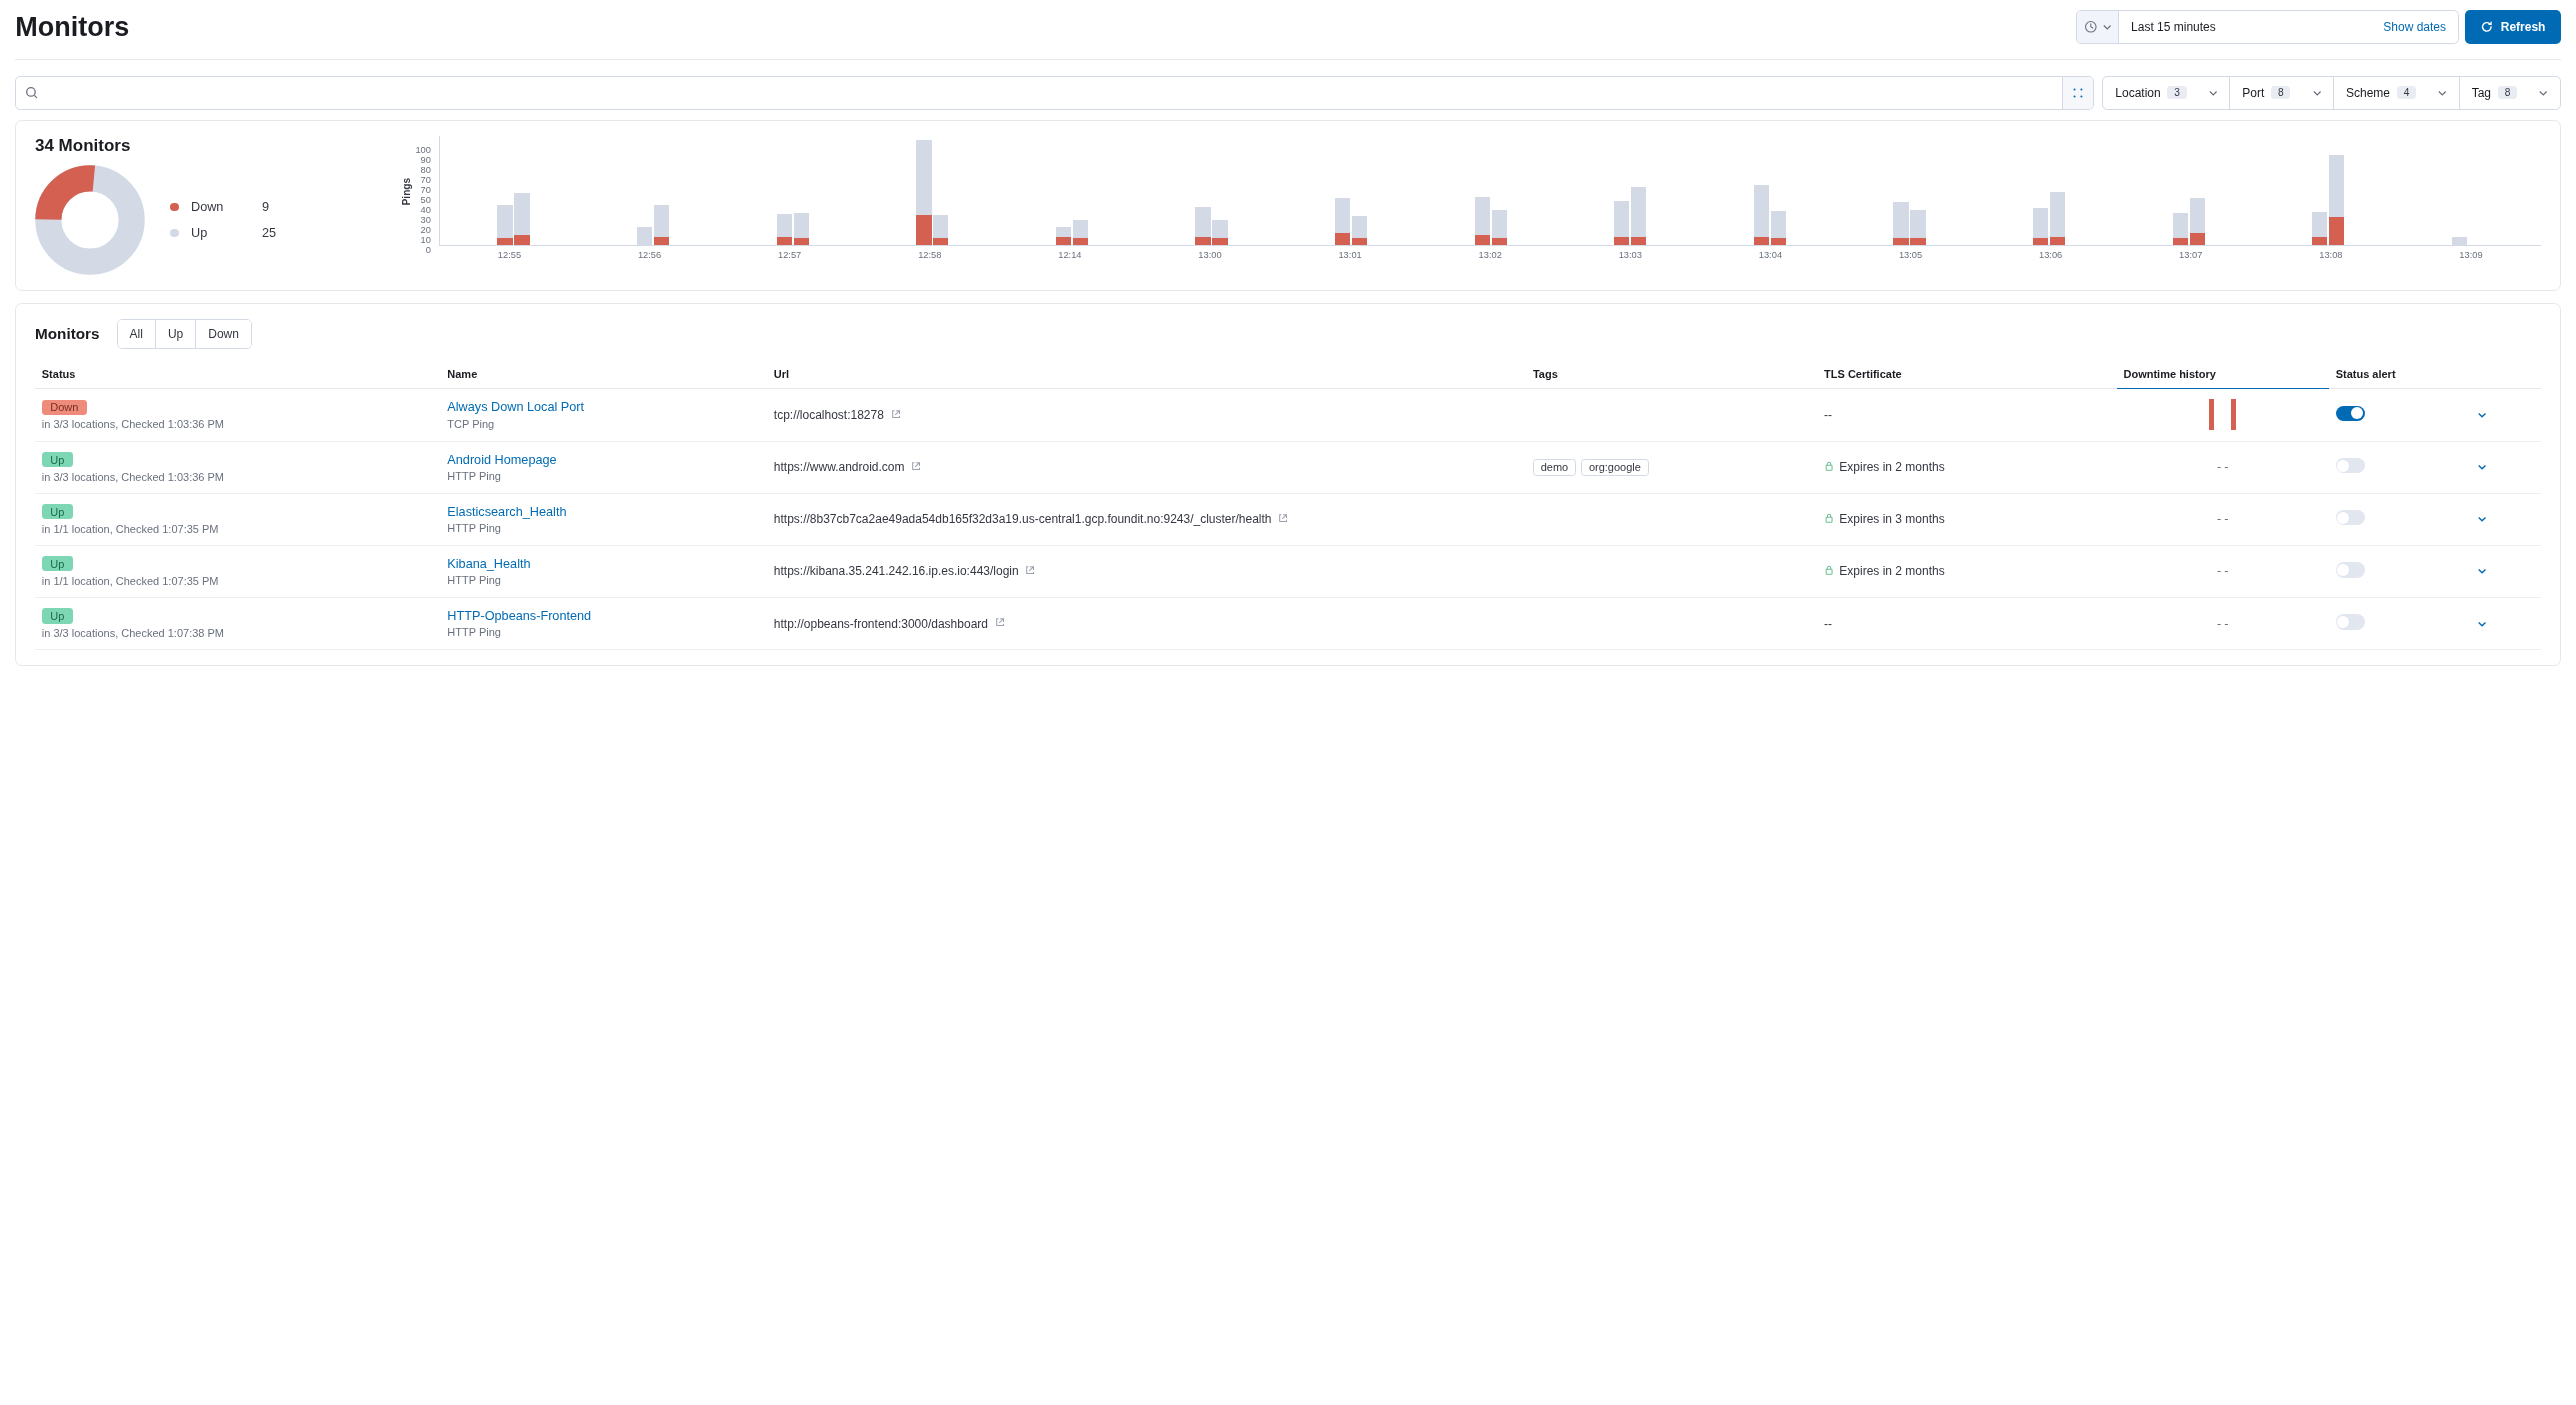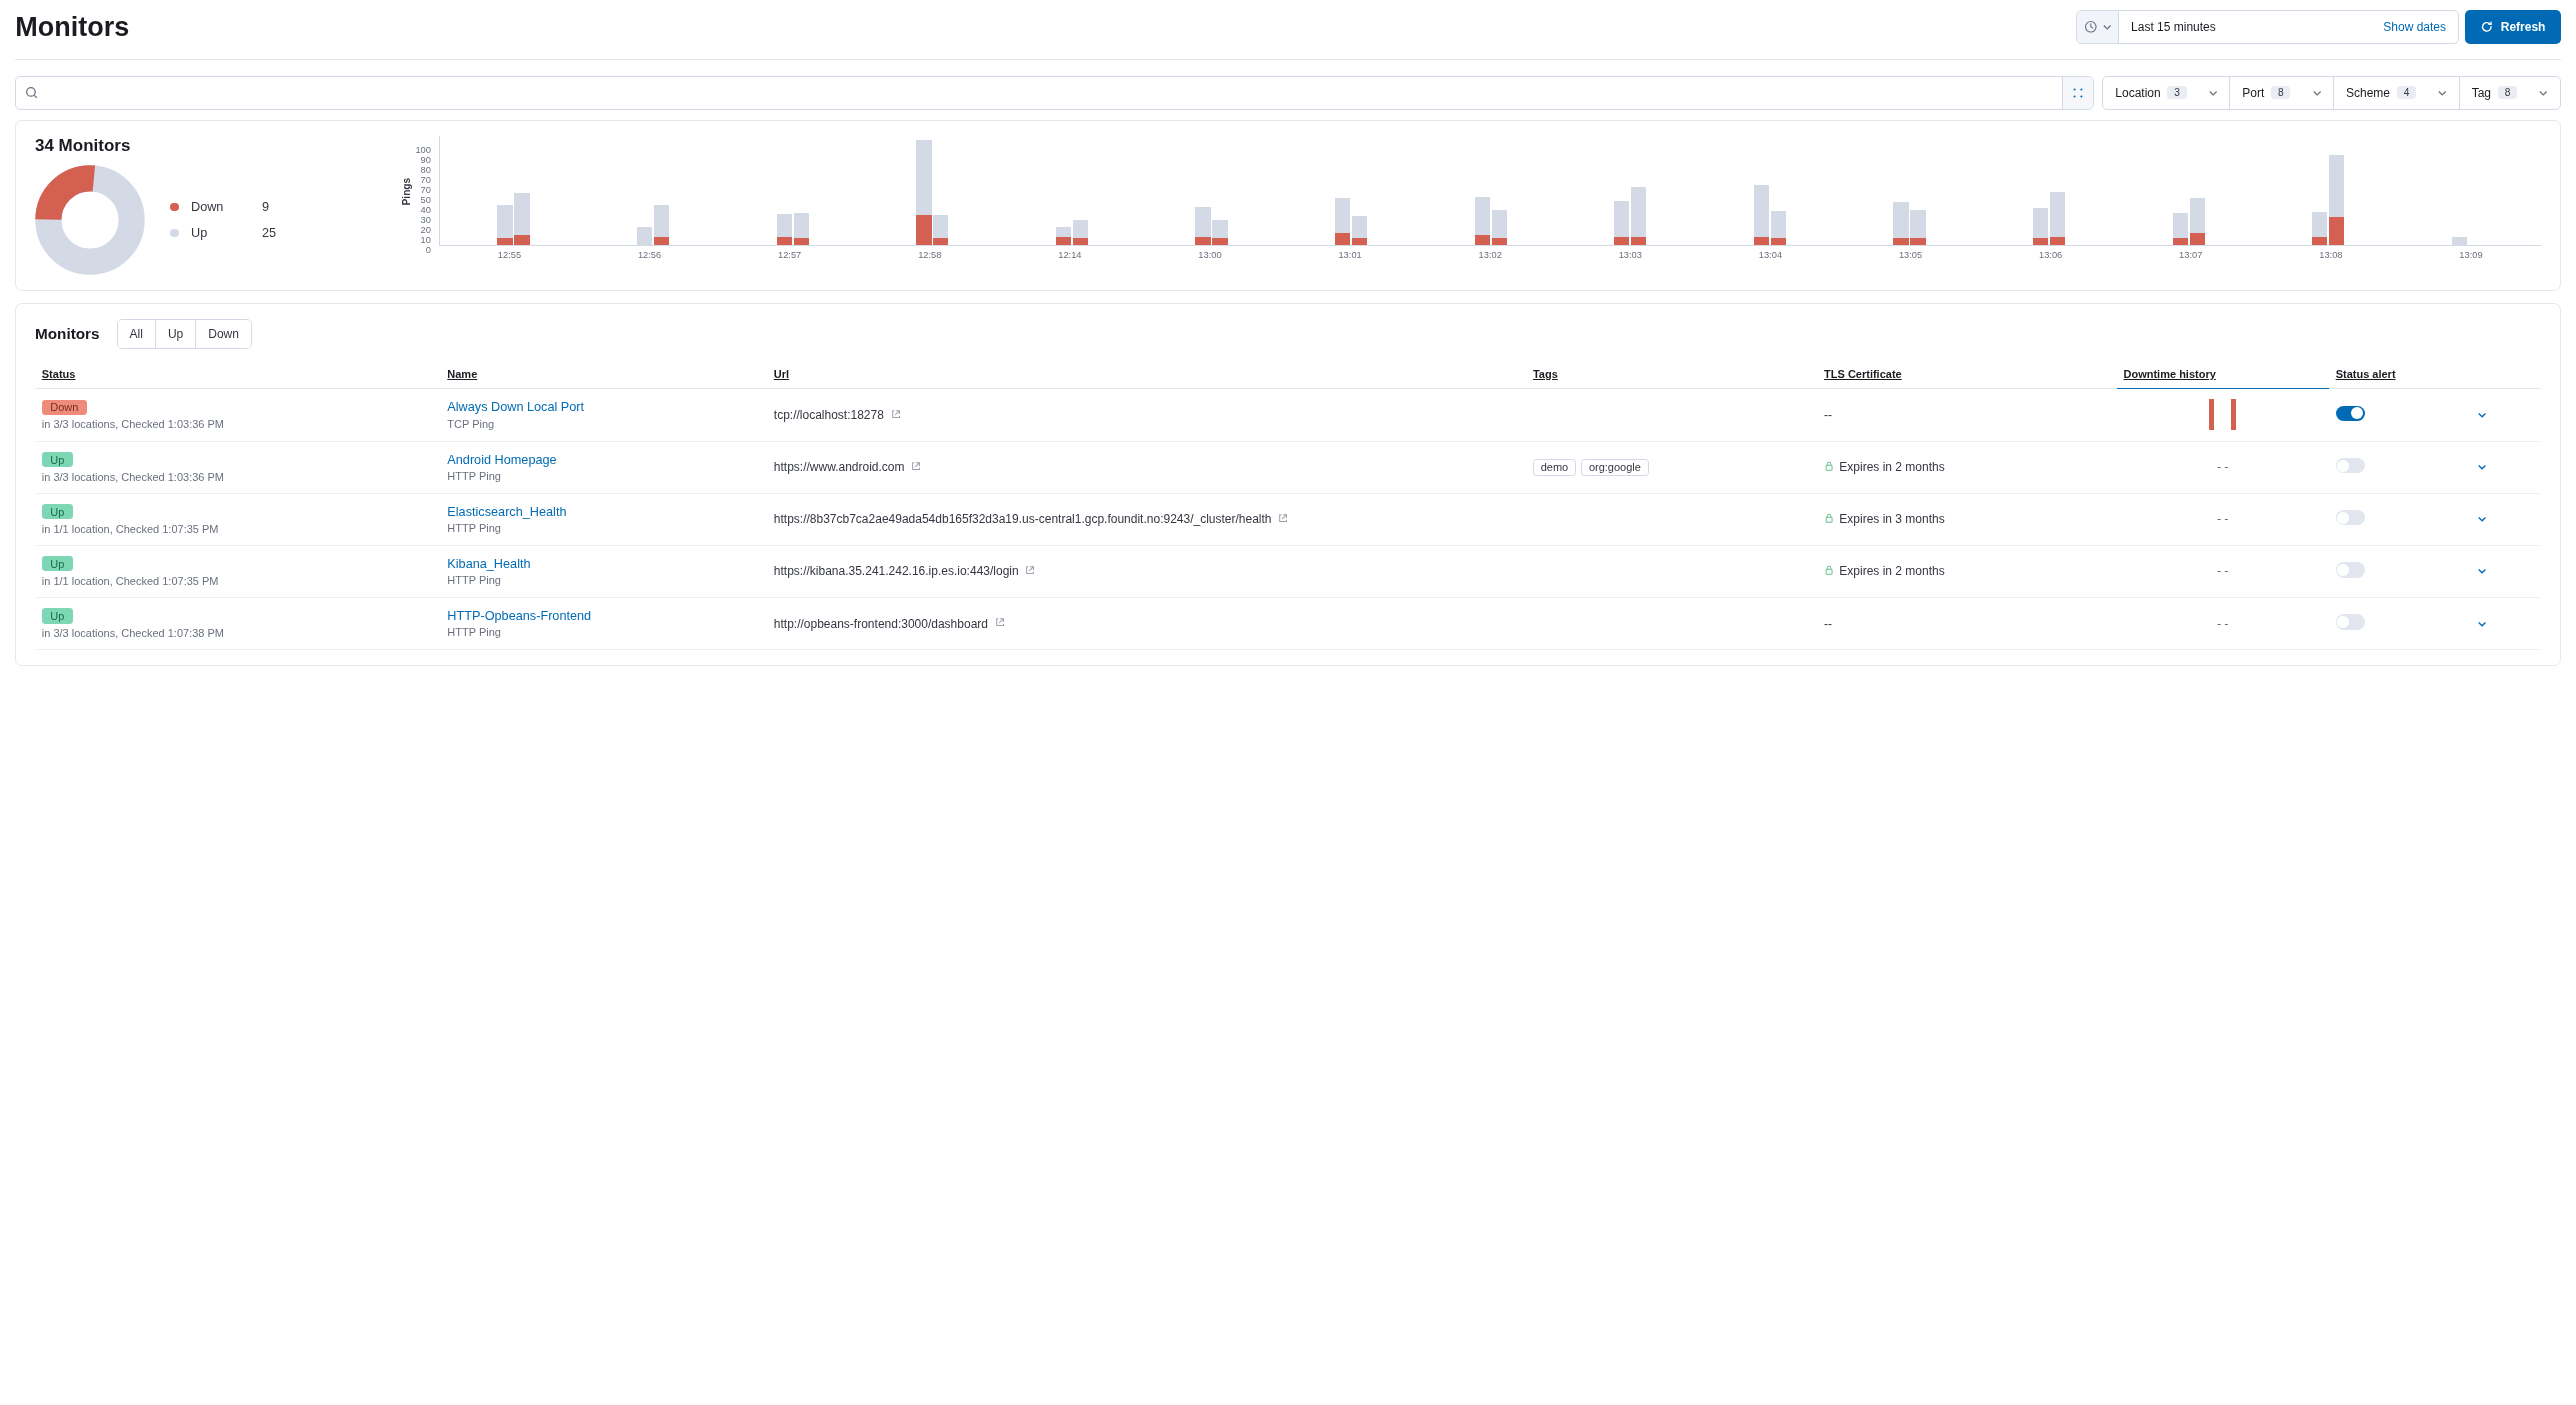--- a/index.html
+++ b/index.html
@@ -47,21 +47,21 @@
 .bar .seg-up { background:#d3dae6; }
 .bar .seg-down { background:#d36051; }
 .x-ticks { display:flex; font-size:9.3px; color:#69707d; padding-top:3.4px; }
 .x-tick-group { flex:1; text-align:center; }
 .table-header-row { display:flex; align-items:center; gap:17px; margin-bottom:12px; }
 .table-title { font-size:15.3px; font-weight:700; }
 .tab-group { display:flex; border:0.8px solid #d3dae6; border-radius:5.1px; overflow:hidden; }
 .tab-btn { padding:6.8px 12px; background:#fff; border:none; cursor:pointer; font-size:12px; color:#343741; }
 .tab-btn + .tab-btn { border-left:0.8px solid #d3dae6; }
 table.mon-table { width:100%; border-collapse:collapse; }
-table.mon-table th { text-align:left; font-size:11px; font-weight:700; padding:6.8px 6.8px 8.5px; border-bottom:0.8px solid #e5e7ec; color:#1a1c21;text-decoration:underline;}
+table.mon-table th { text-align:left; font-size:11px; font-weight:700; padding:6.8px 6.8px 8.5px; border-bottom:0.8px solid #e5e7ec; color:#1a1c21;}
 table.mon-table th.sorted { border-bottom:1.7px solid #006bb4; }
 table.mon-table td { padding:10.2px 6.8px; border-bottom:0.8px solid #eef0f4; vertical-align:middle; font-size:12px;}
 .status-pill { display:inline-block; padding:1.7px 8.5px; border-radius:3.4px; font-size:11px; font-weight:500; }
 .status-pill.down { background:#ee8b7a; color:#7a2e1f; }
 .status-pill.up { background:#7dd7b5; color:#1d6b4a; }
 .status-sub { font-size:11px; color:#69707d; margin-top:3.4px; }
 .link-name { color:#006bb4; font-size:12.7px; }
 .name-sub { font-size:11px; color:#69707d; margin-top:3.4px; }
 .url-cell { color:#343741; }
 .ext-icon { color:#9aa0ac; margin-left:3.4px; font-size:10.2px; display:inline-block;}

